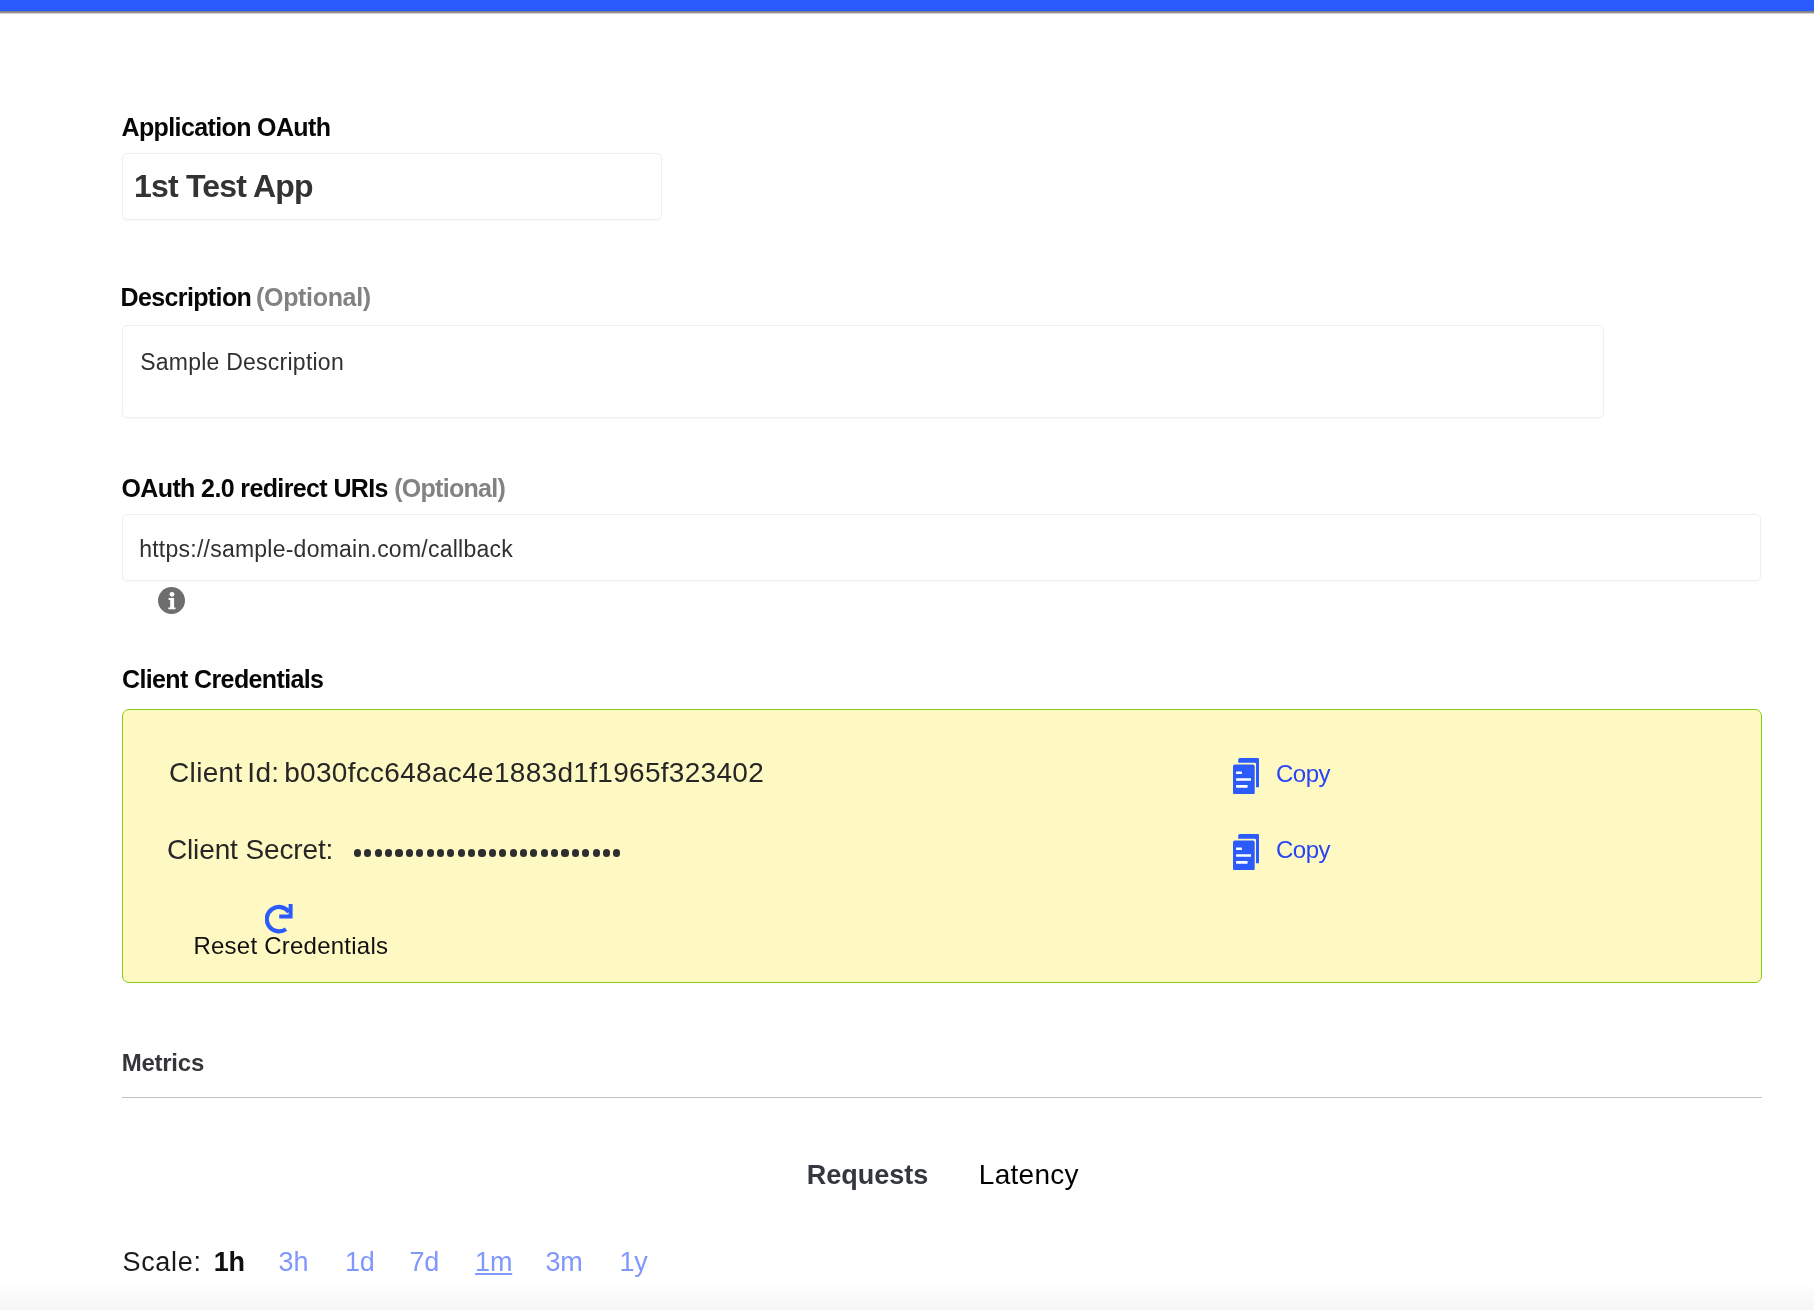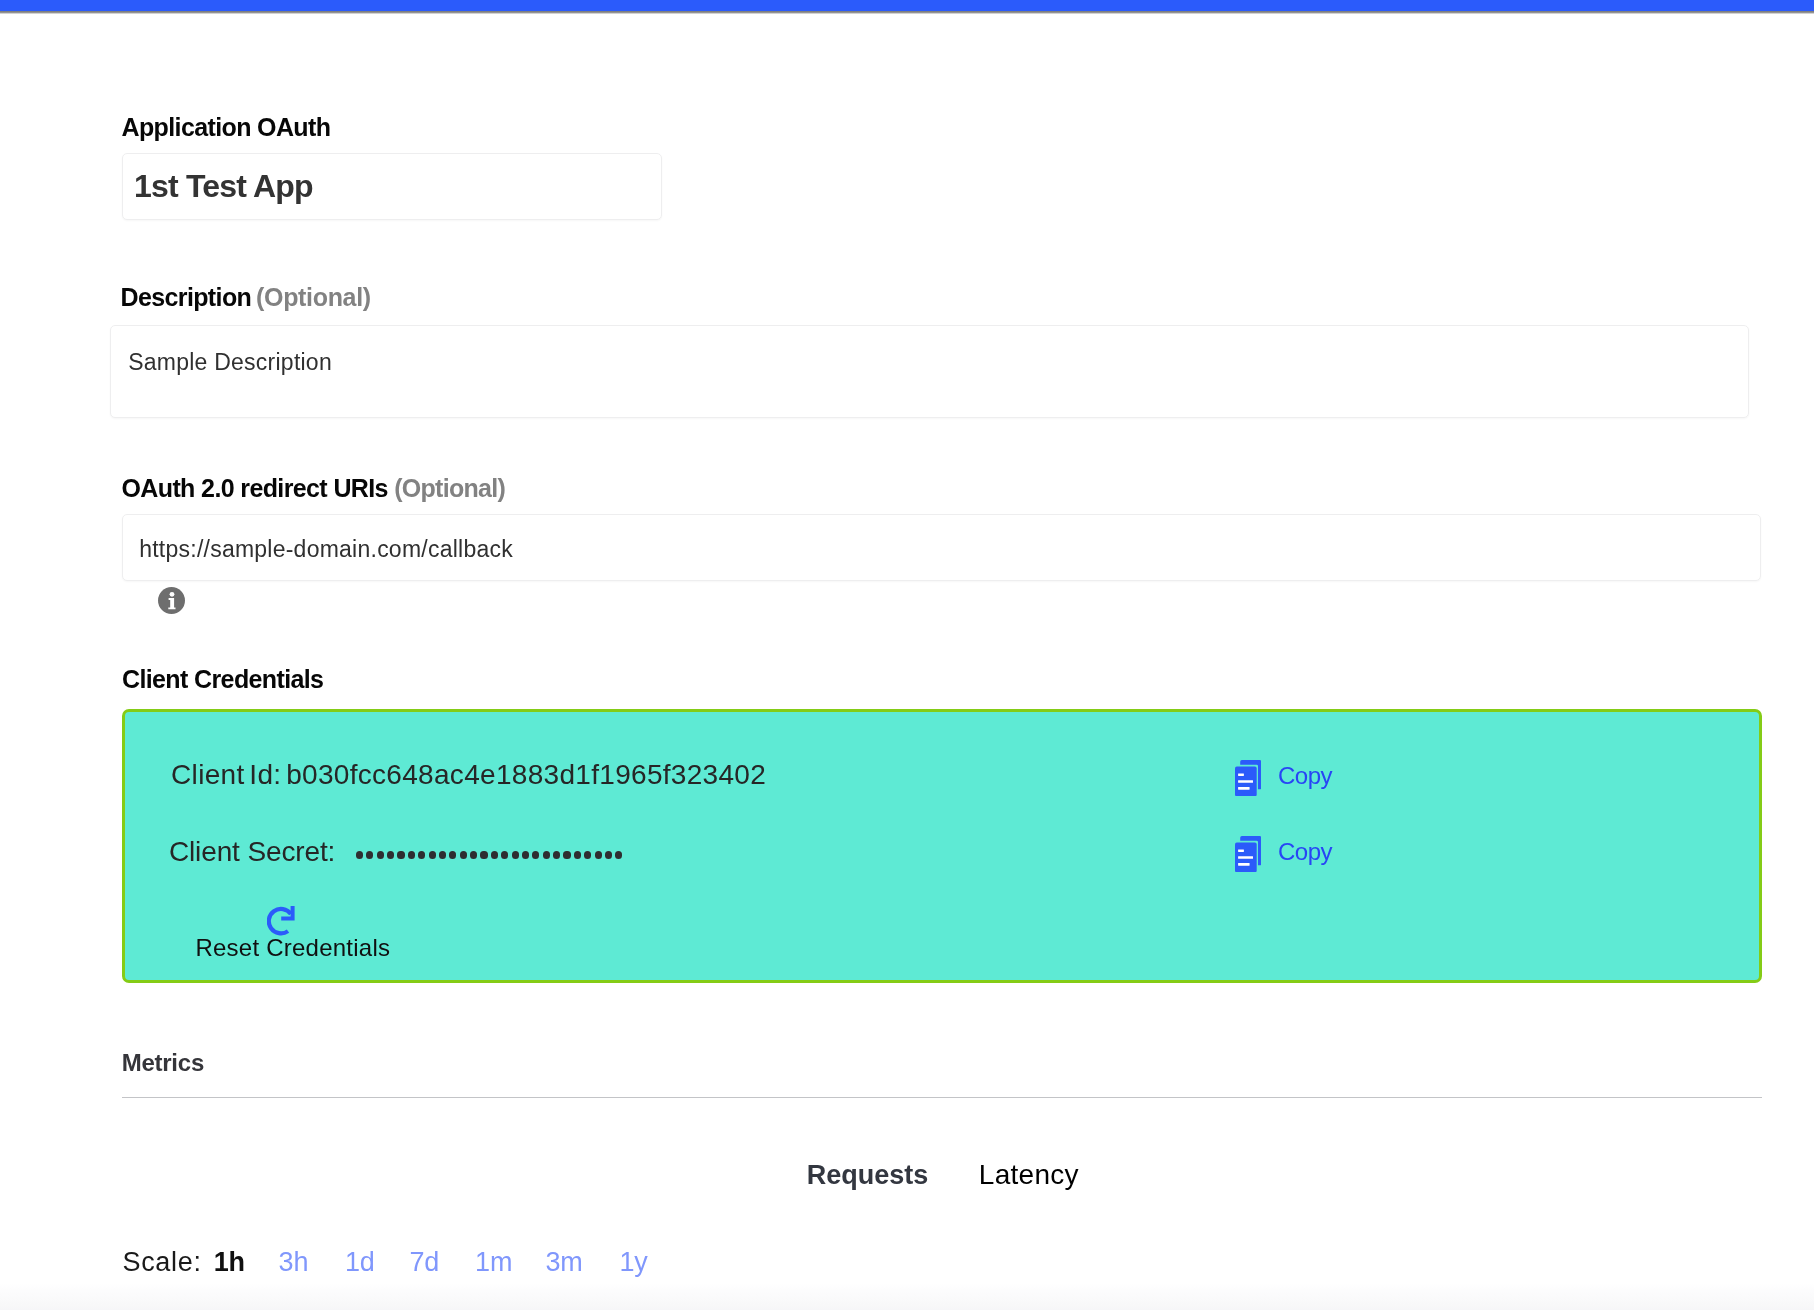--- a/index.html
+++ b/index.html
@@ -56,22 +56,22 @@
     font-weight:400;
     color:#303030;
     letter-spacing:0.24px;
     line-height:1;
     white-space:nowrap;
   }
 
   
   .cred-card {
     box-sizing:border-box;
-    background:#5eead4;
-    border:3px solid #84cc16;
+    background:#fef9c3;
+    border:1px solid #84cc16;
     border-radius:7px;
   }
   .cred-text {
     font-size:28px;
     font-weight:400;
     color:#262626;
     letter-spacing:0.305px;
     line-height:1;
     white-space:nowrap;
   }
@@ -115,21 +115,21 @@
 
 <div class="abs field-label" style="left:121.5px; top:114.7px;">Application OAuth</div>
 <div class="abs textbox" style="left:122px; top:153px; width:540px; height:67px;">
   <div class="abs textbox-value" style="left:11.0px; top:16.0px;">1st Test App</div>
 </div>
 
 <div class="abs field-label" style="left:120.5px; top:284.5px;">
   <span>Description</span>
   <span class="optional" style="margin-left:-1.5px;">(Optional)</span>
 </div>
-<div class="abs textbox" style="left:110px; top:324.5px; width:1639px; height:93px;">
+<div class="abs textbox" style="left:122px; top:324.5px; width:1482px; height:93px;">
   <div class="abs plain-value" style="left:17.2px; top:25.9px;">Sample Description</div>
 </div>
 
 <div class="abs field-label" style="left:121.5px; top:476.0px;">
   <span>OAuth 2.0 redirect URIs</span>
   <span class="optional" style="letter-spacing:-0.72px;">(Optional)</span>
 </div>
 <div class="abs textbox" style="left:122px; top:514px; width:1639px; height:67px;padding-left:12px;">
   <div class="abs plain-value" style="left:16.2px; top:22.6px;">https://sample-domain.com/callback</div>
 </div>
@@ -223,17 +223,17 @@
 </div>
 <div class="abs" style="left:978.8px; top:1160.9px;">
   <span class="tab inactive">Latency</span>
 </div>
 
 <div class="abs scale-label" style="left:122.5px; top:1248.5px;">Scale:</div>
 <div class="abs scale-opt active" style="left:213.8px; top:1248.5px;">1h</div>
 <div class="abs scale-opt inactive" style="left:278.6px; top:1248.5px;">3h</div>
 <div class="abs scale-opt inactive" style="left:345.0px; top:1248.5px;">1d</div>
 <div class="abs scale-opt inactive" style="left:409.4px; top:1248.5px;">7d</div>
-<div class="abs scale-opt inactive" style="left:475.1px; top:1248.5px;">1m</div>
+<div class="abs scale-opt inactive" style="left:475.1px; top:1248.5px;text-decoration:underline;">1m</div>
 <div class="abs scale-opt inactive" style="left:545.5px; top:1248.5px;">3m</div>
 <div class="abs scale-opt inactive" style="left:619.5px; top:1248.5px;">1y</div>
 
 <div class="abs footer-strip"></div>
 
 </body></html>

